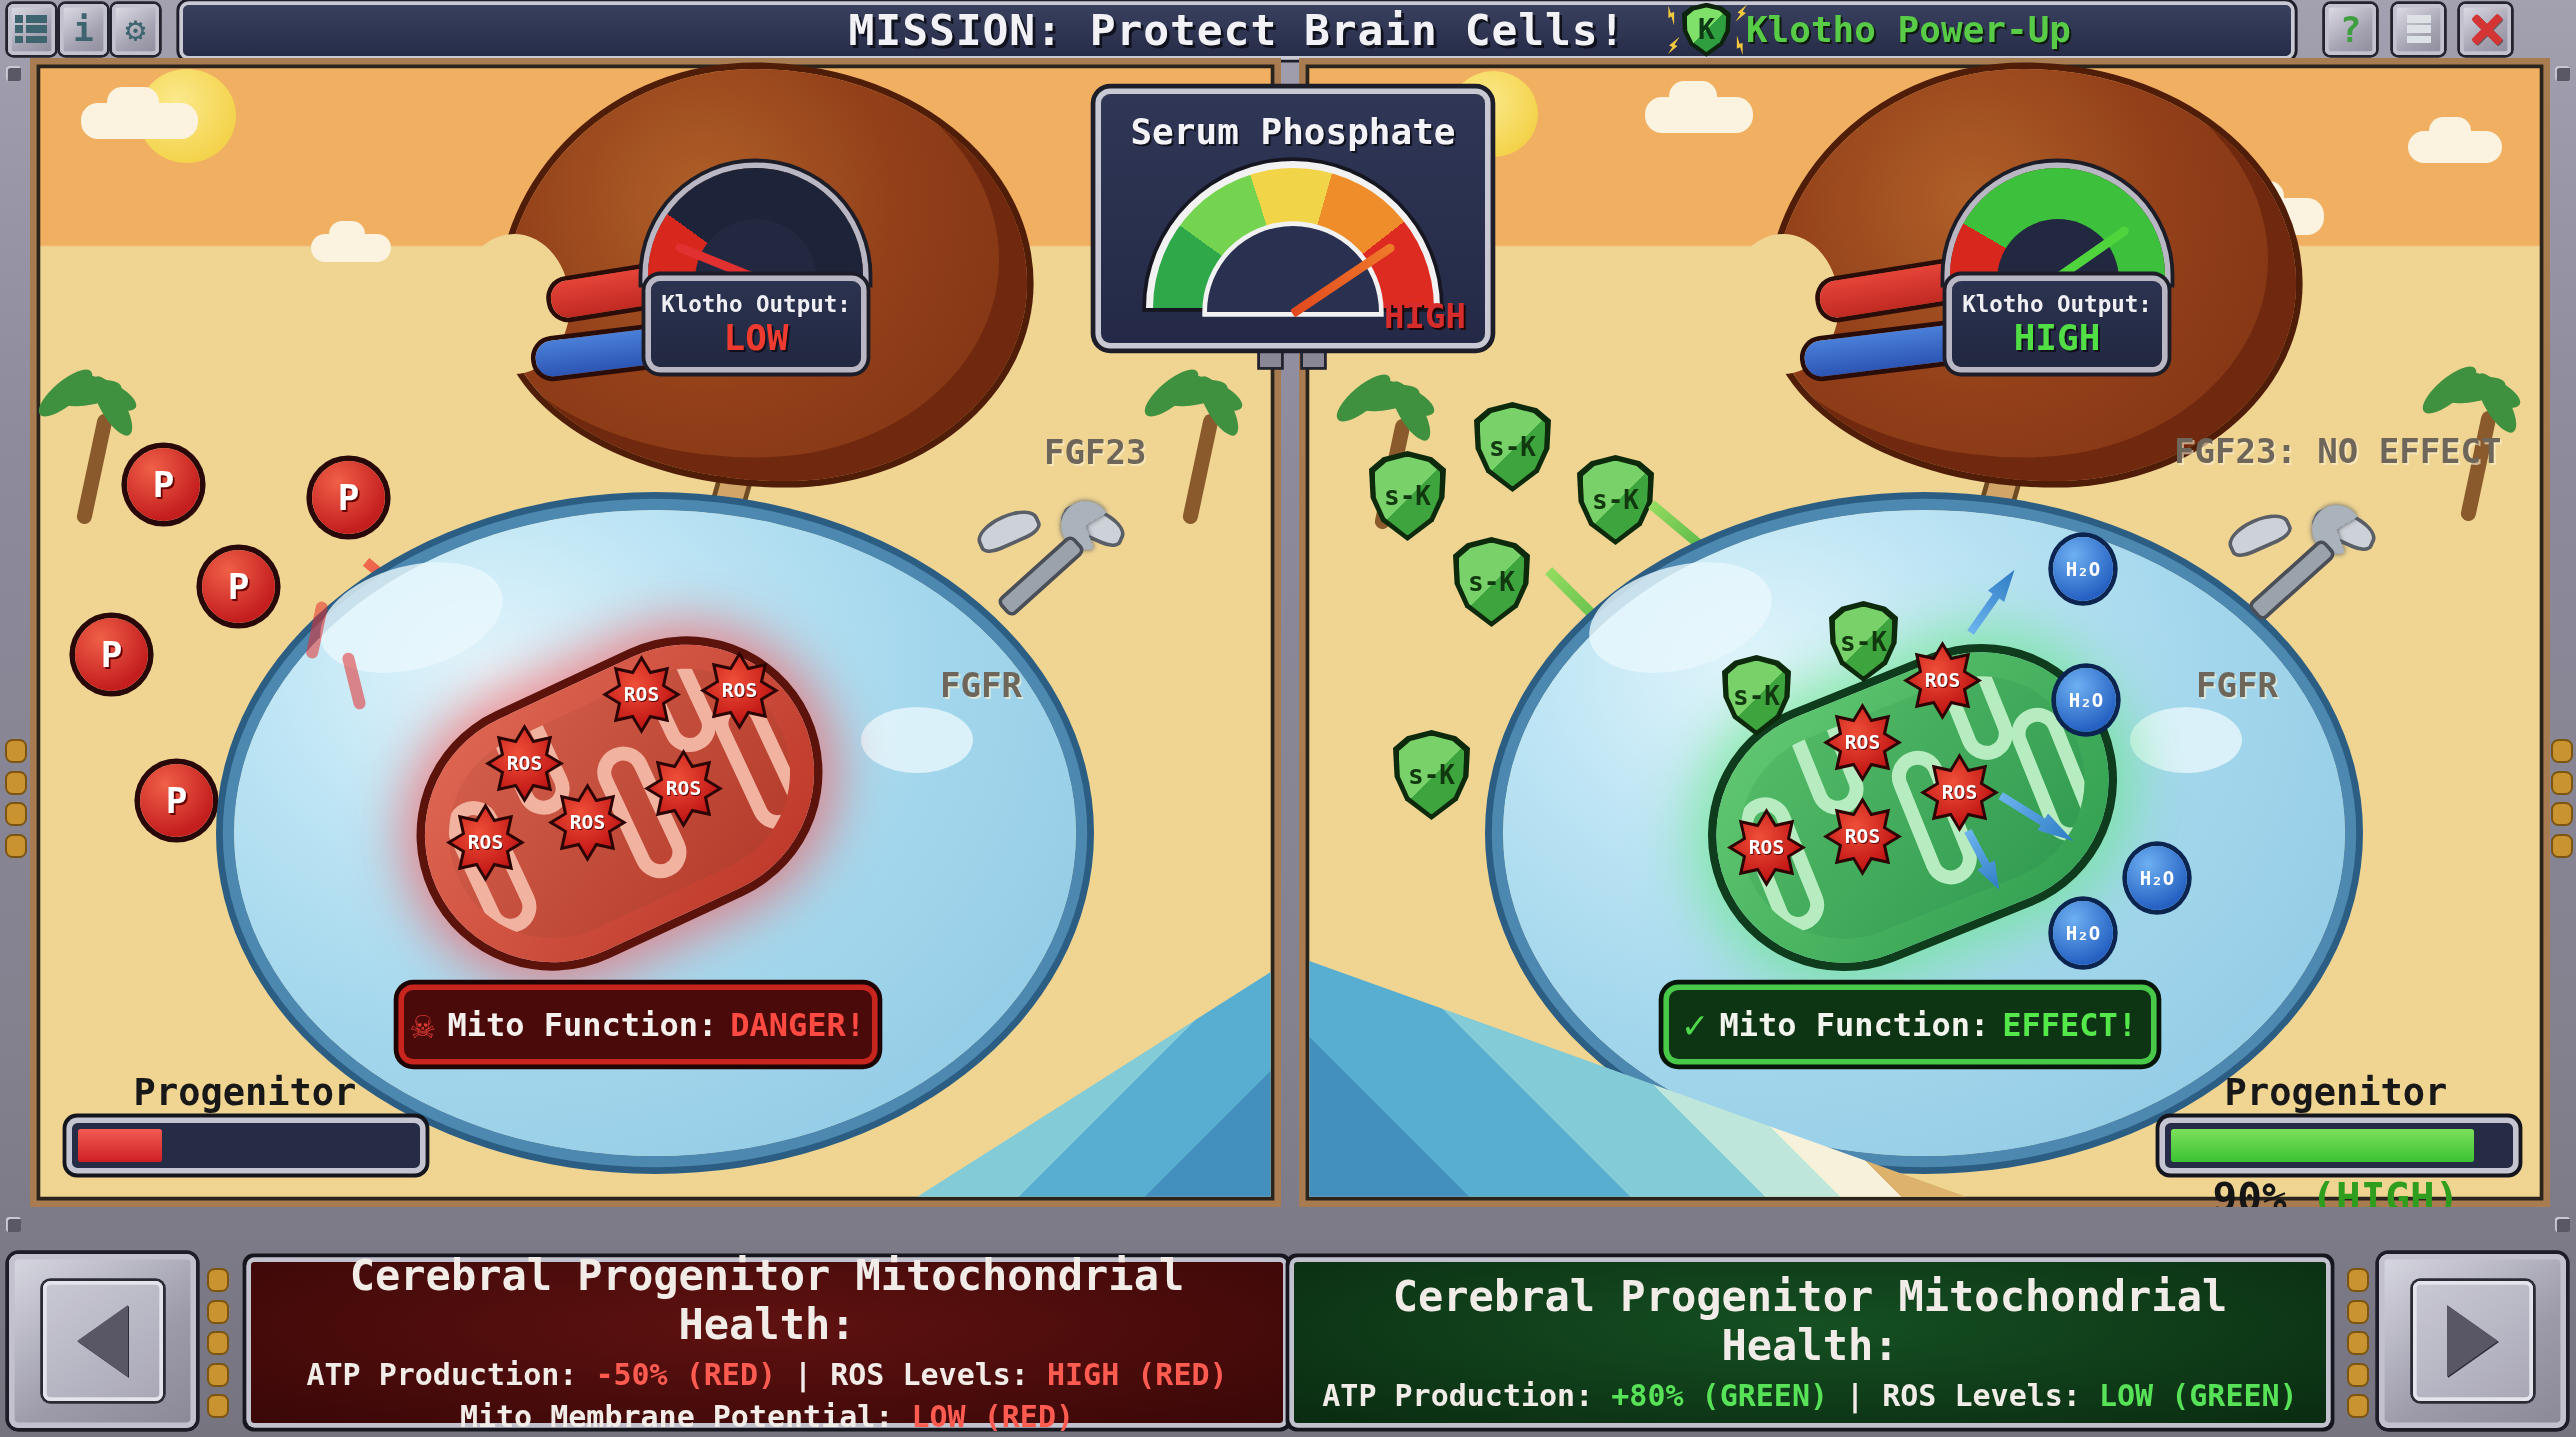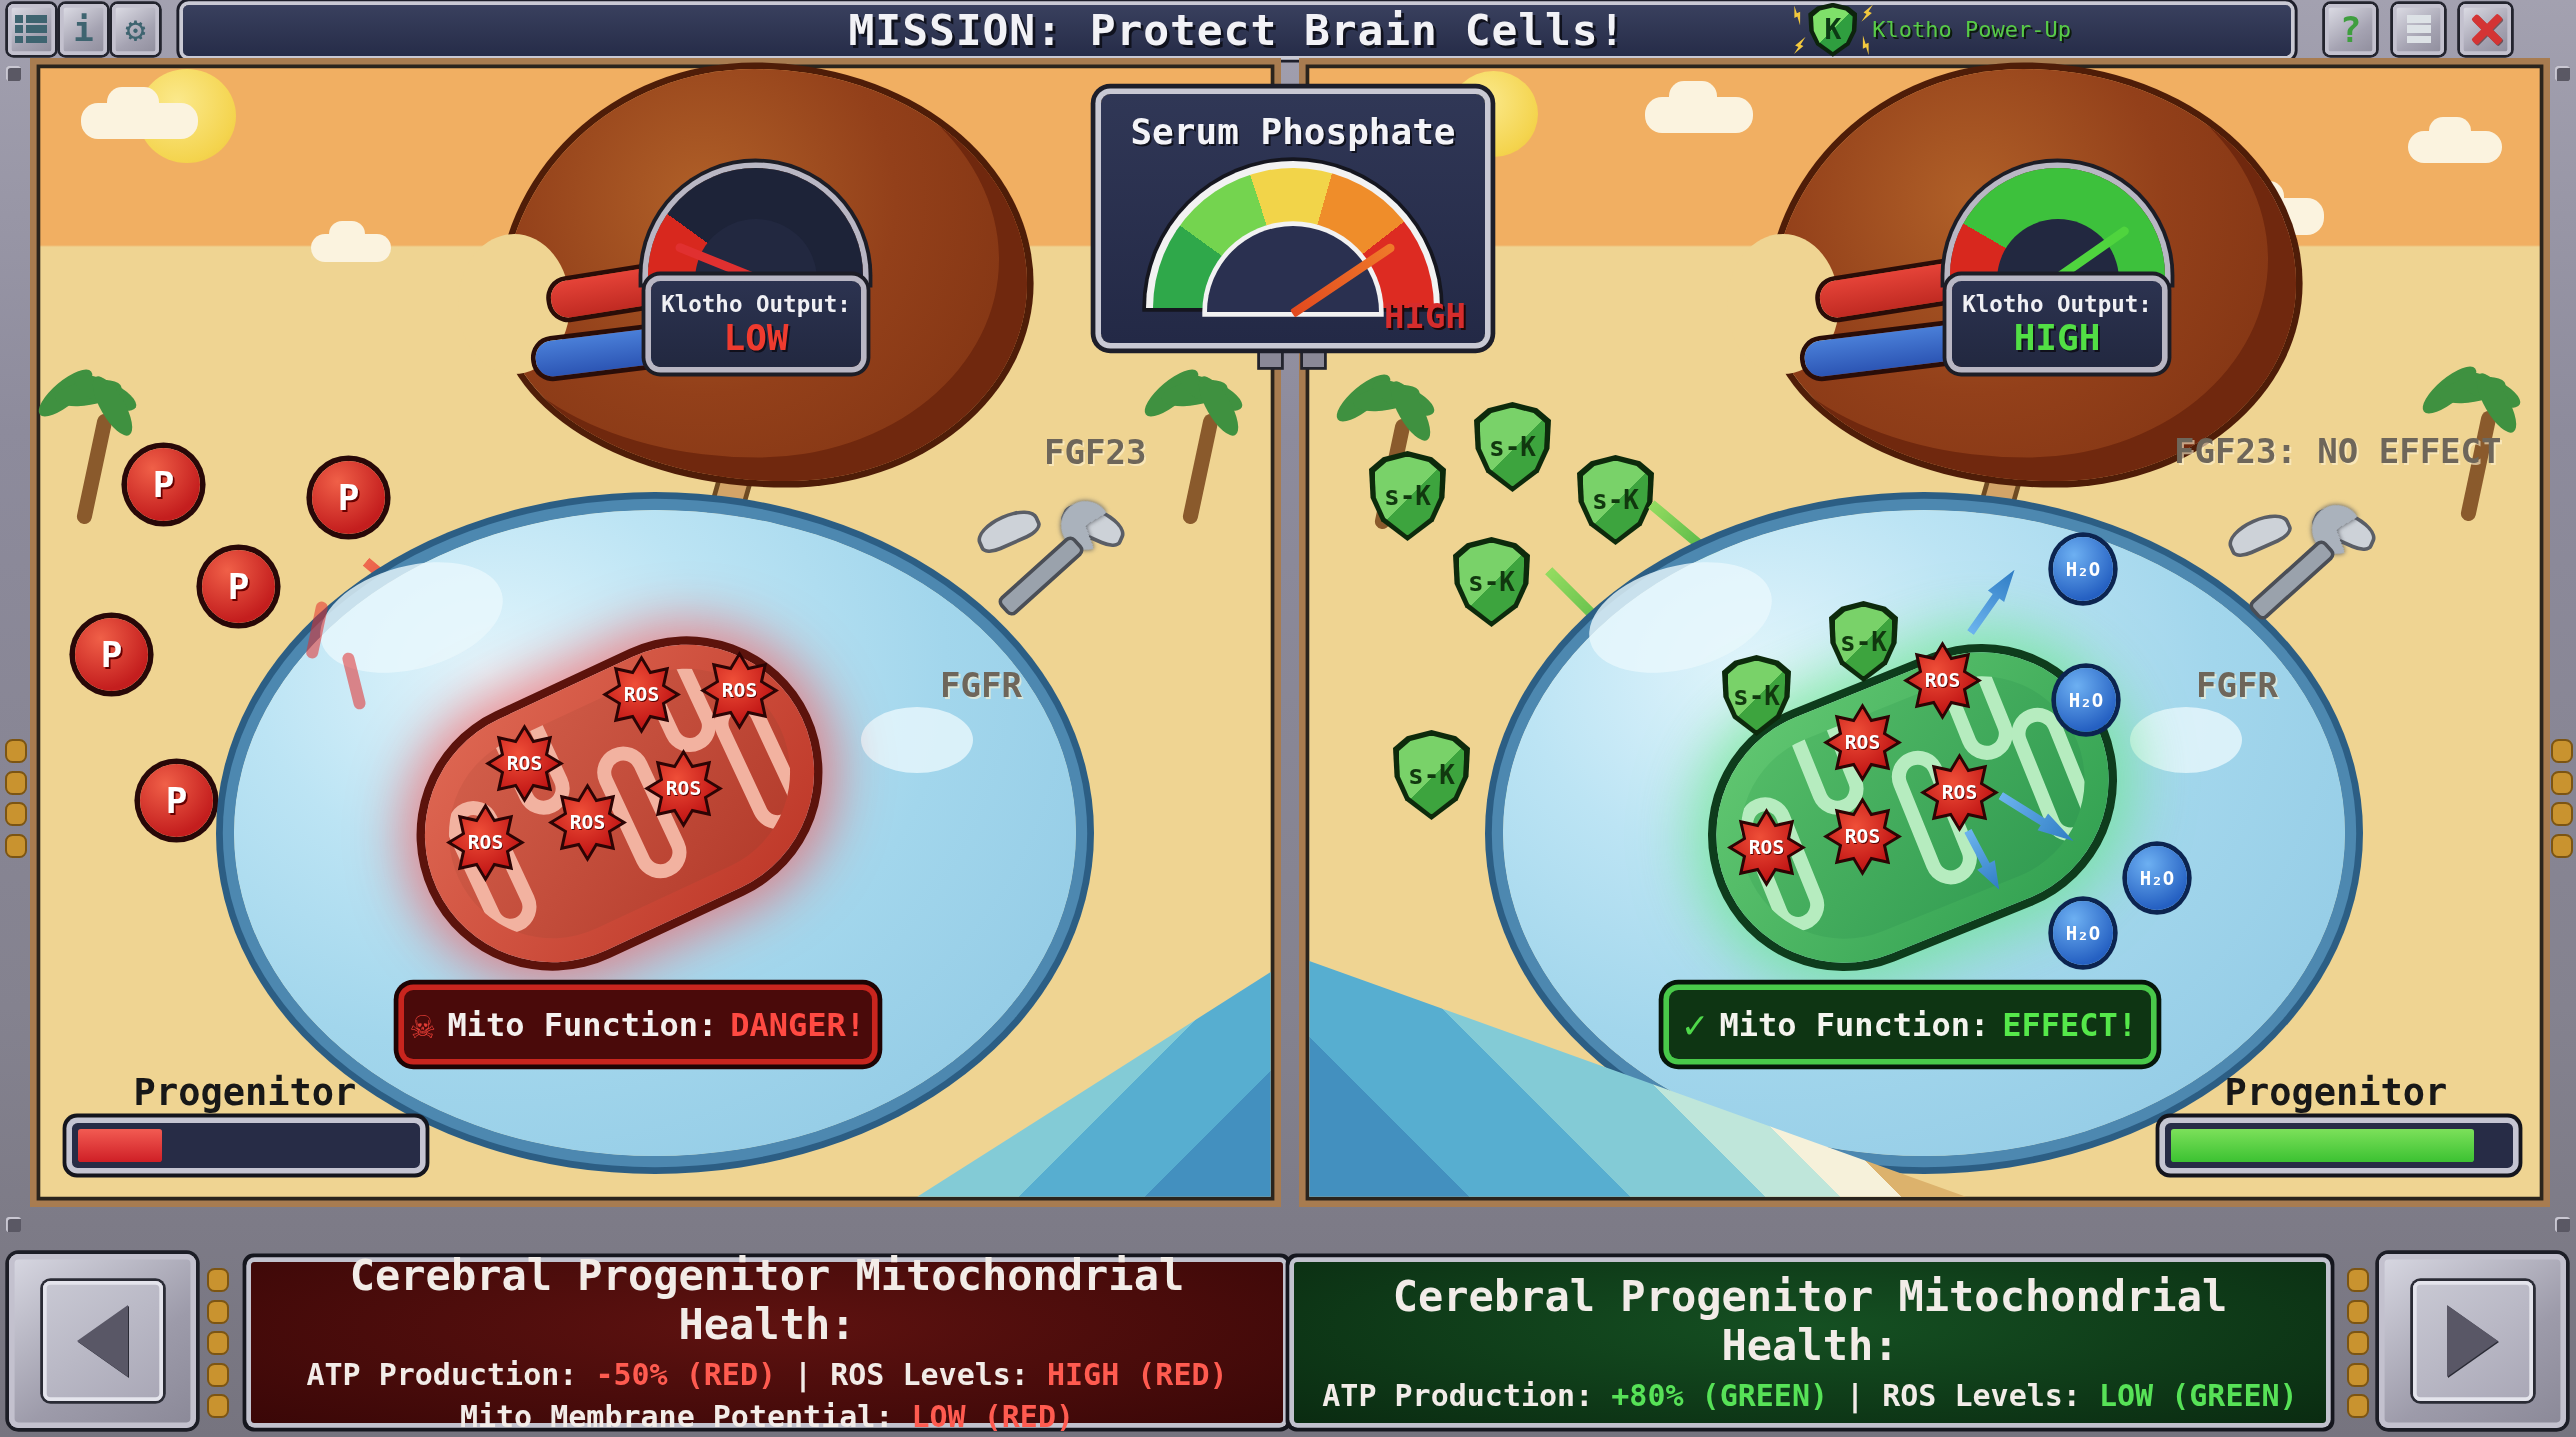--- a/index.html
+++ b/index.html
@@ -27,21 +27,21 @@
   .titlebar{left:183px;top:4.7px;width:2108px;height:51px;border-radius:5.6px;
      background:linear-gradient(180deg,#39405e,#262c48);
      box-shadow:0 0 0 3.7px #c9c9d4, 0 0 0 6.6px #1d1e2a;display:flex;align-items:center;justify-content:center;}
   .title-text{color:#f2f2f6;font-size:43px;font-weight:bold;letter-spacing:0.9px;text-shadow:2.8px 2.8px 0 #10121e;}
   .powerup{position:absolute;right:220px;top:-1.9px;display:flex;align-items:center;gap:15px;height:54px;}
   .pshield{position:relative;width:49px;height:54px;}
   .pshield .o{position:absolute;inset:0;clip-path:var(--shield);background:#0d230d;}
   .pshield .i{position:absolute;inset:4.7px;clip-path:var(--shield);background:linear-gradient(135deg,#7fe06a 0 50%,#2f9e3f 50%);}
   .pshield span{position:absolute;inset:0;display:flex;align-items:center;justify-content:center;color:#0c3a14;font-weight:bold;font-size:28px;}
   .bolt{position:absolute;width:13px;height:20.6px;background:#f2c families?,#f2c83e;background:#f2c83e;clip-path:polygon(60% 0,20% 55%,45% 55%,35% 100%,80% 40%,52% 40%);}
-  .powerup-label{color:#58cb47;font-size:22px;font-weight:normal;text-shadow:1.9px 1.9px 0 #0c1a0c;}
+  .powerup-label{color:#58cb47;font-size:36px;font-weight:bold;text-shadow:1.9px 1.9px 0 #0c1a0c;}
   
   .panel{position:absolute;top:58px;width:1251px;height:1149px;overflow:hidden;
      background:linear-gradient(180deg,#f1af62 0 187px,#efd492 189px 100%);
      box-shadow:inset 0 0 0 6.6px #a87c50, inset 0 0 0 10.3px #2a241d;}
   .sun{border-radius:50%;background:radial-gradient(circle at 40% 35%,#fbe98c,#f4d44e 70%,#eec23c);}
   .cloud{background:#fbf3df;border-radius:17px;}
   .cloud::before{content:"";position:absolute;left:22%;top:-45%;width:45%;height:90%;background:#fbf3df;border-radius:15px;}
   .palm{position:absolute;width:103px;height:168px;}
   .palm .trunk{position:absolute;left:49px;top:51px;width:15px;height:112px;background:#8a5a2c;border-radius:7.5px;transform:rotate(12deg);}
   .palm .fr{position:absolute;left:17px;top:19px;width:67px;height:24px;background:#3f9140;border-radius:50%;}
@@ -476,20 +476,23 @@
     <div class="banner optimal" style="left:370px;top:932px;width:482px;">
       <span class="glyph" style="color:#4fd84a;">✓</span>
       <span>Mito Function:</span>
       <span class="stat">EFFECT!</span>
     </div>
 
     <span class="hlabel" style="left:859px;top:1013px;">Progenitor Health</span>
     <div class="hbar" style="left:866px;top:1065px;">
       <div class="hfill green" style="width: 90%;"></div>
     </div>
+    <div class="hval" style="left:859px;top:1116px;">
+      <span>90%</span> <span class="high">(HIGH)</span>
+    </div>
 
     <div class="abs" style="left:10.3px;bottom:10.3px;width:842px;height:393px;clip-path:polygon(0 40%,78% 100%,0 100%);
       background:linear-gradient(225deg,#efd492 0 46%,#dcb26c 46% 52%,#f6f1da 52% 57%,#bfe6da 57% 63%,#83cbd6 63% 74%,#57aed0 74% 87%,#4390bf 87% 100%);"></div>
   </div>
 
   <div class="abs serum">
     <div class="stitle">Serum Phosphate</div>
     <div class="arcwrap">
       <div class="arc"></div>
       <div class="needle" style="left:142px;bottom:-5.6px;height:122px;background:linear-gradient(0deg,#e2491e,#ef7a2a);transform:rotate(56deg);border-radius:4.7px 4.7px 1.9px 1.9px;"></div>

